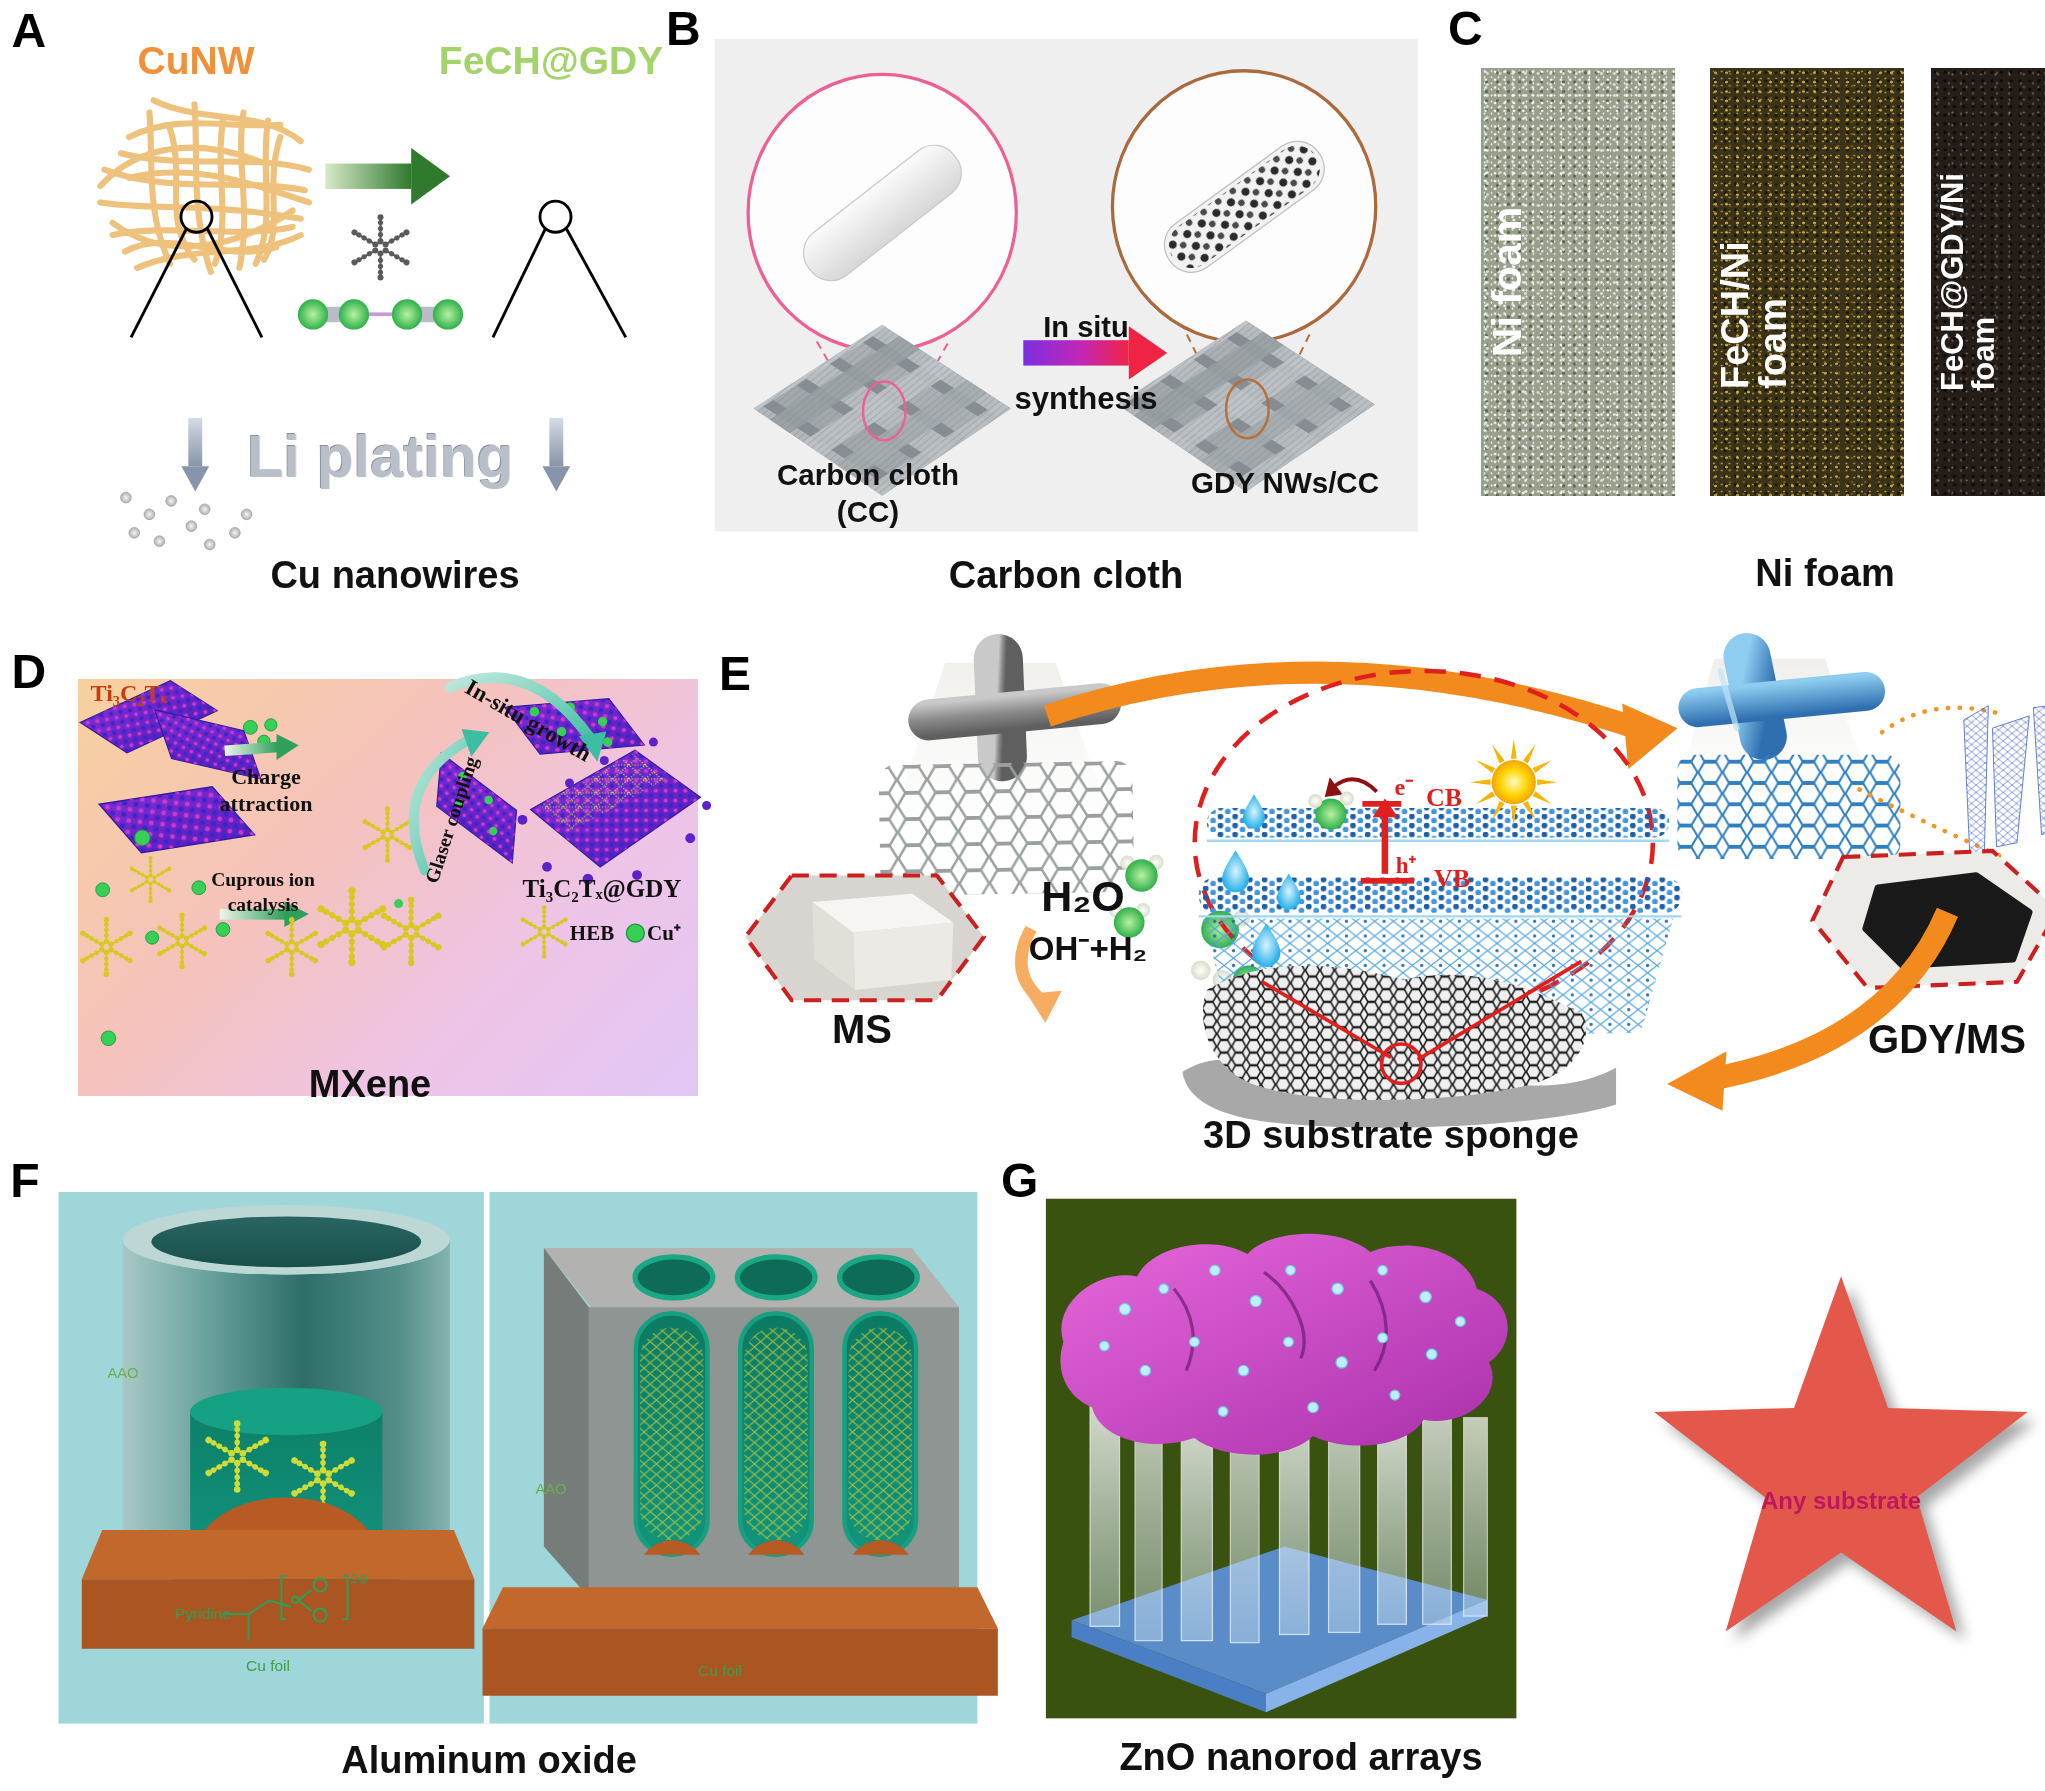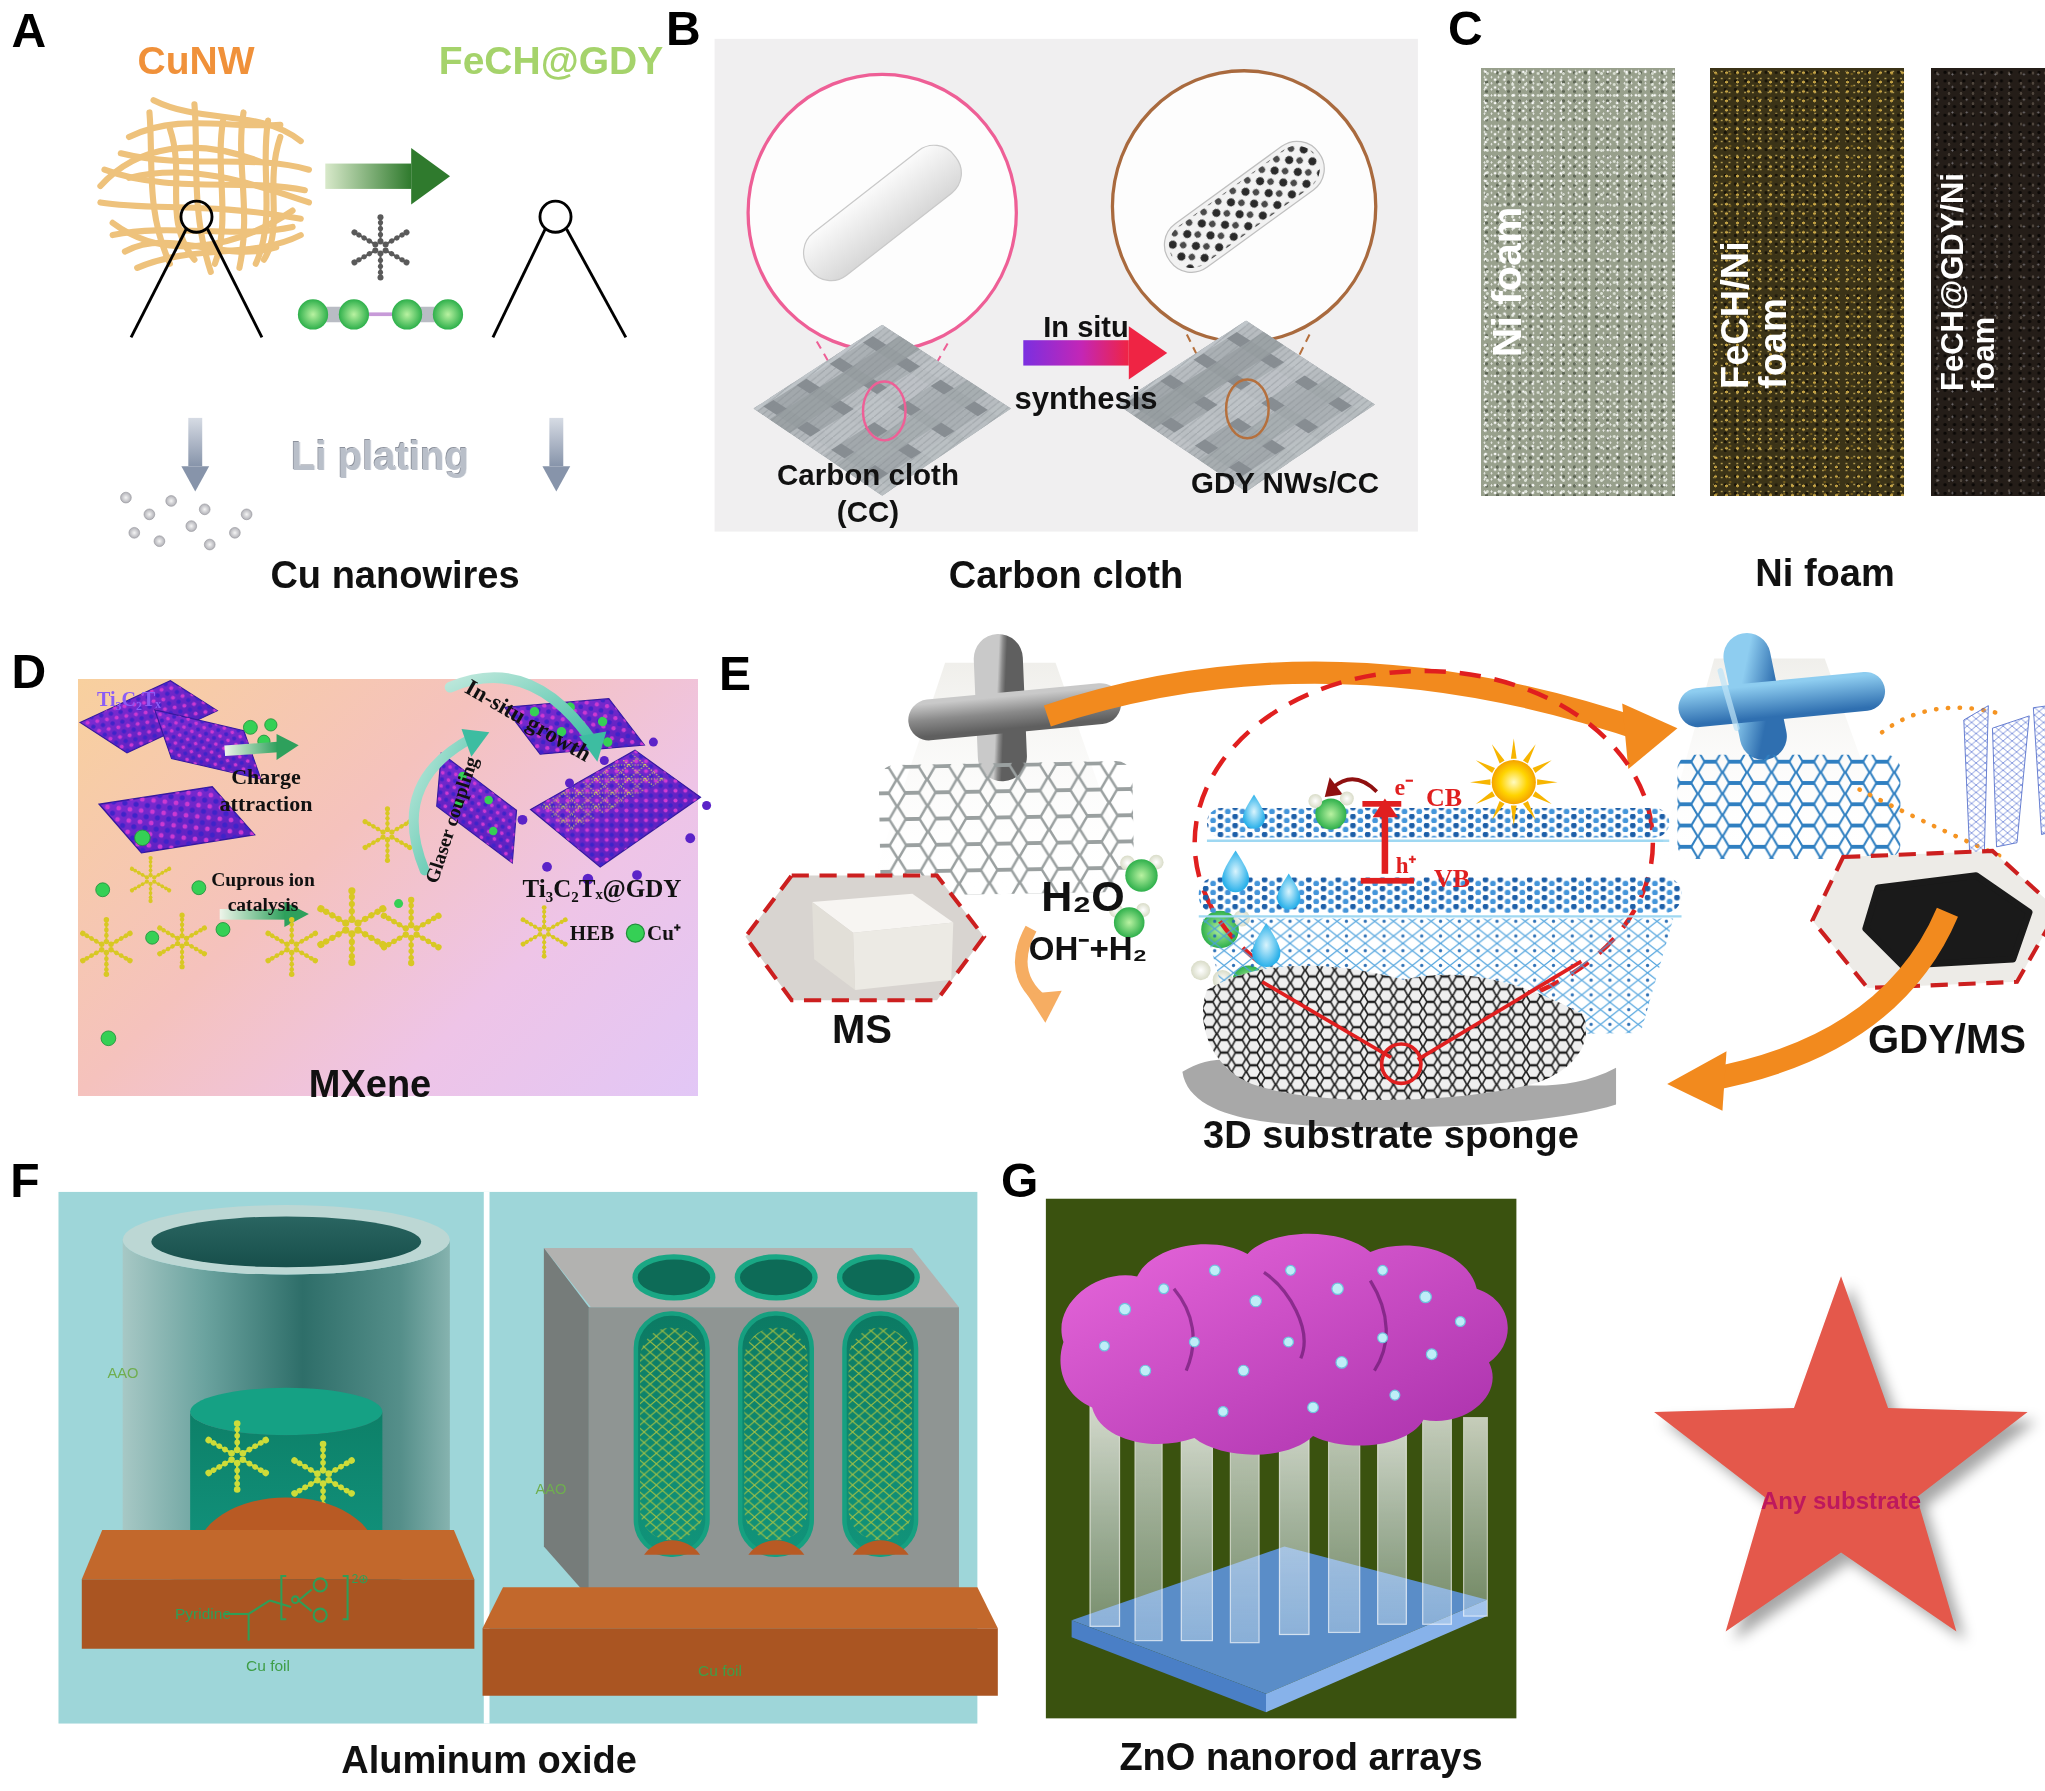--- a/index.html
+++ b/index.html
@@ -175,21 +175,21 @@
         <circle cx="395" cy="150" r="16"></circle>
         <circle cx="430" cy="95" r="16"></circle>
     </g>
   </g>
   <g class="wGy" transform="translate(1160,1180) scale(0.82)">
       <g transform="scale(1.08,1.0)">
         <use href="#wires"></use>
       </g>
     </g>
 </svg>
-<div class="t" style="left:380px;top:456px;font-size:40px;color:#b9bfc9;text-shadow:0.8px 0.8px 0 #e6e8ec,-0.8px -0.8px 0 #8c919c;">Li plating</div>
+<div class="t" style="left:380px;top:456px;font-size:60px;color:#b9bfc9;text-shadow:0.8px 0.8px 0 #e6e8ec,-0.8px -0.8px 0 #8c919c;">Li plating</div>
 <div class="caption" style="left:395px;top:575px;">Cu nanowires</div>
 
 <div class="plabel" style="left:666px;top:4.9px;">B</div>
 <svg width="802" height="597" viewBox="0 0 1960 1460" style="left:655px;top:0;">
   <defs>
     <linearGradient id="lg-rod" x1="0" y1="0" x2="0" y2="1">
         <stop offset="0" stop-color="#fbfbfb"></stop>
         <stop offset="1" stop-color="#d7d7d7"></stop>
       </linearGradient>
     <linearGradient id="lg-insitu" x1="0" y1="0" x2="1" y2="0">
@@ -404,21 +404,21 @@
         <circle cx="390" cy="230" r="12"></circle>
         <circle cx="430" cy="150" r="11"></circle>
       <circle cx="300" cy="-5" r="11"></circle>
         <circle cx="180" cy="40" r="11"></circle>
         <circle cx="95" cy="95" r="11"></circle>
       </g>
   </g>
 
   <circle cx="1553" cy="731" r="22" fill="#35d055" stroke="#1f8f3a" stroke-width="3"></circle>
 </svg>
-<div class="t serif" style="left:129px;top:693px;font-size:20px;color:#8b5cf6;margin-top:6px;">Ti₃C₂Tₓ</div>
+<div class="t serif" style="left:129px;top:693px;font-size:24px;color:#c2410c;">Ti₃C₂Tₓ</div>
 <div class="t serif" style="left:266px;top:777px;font-size:22px;color:#111;">Charge</div>
 <div class="t serif" style="left:266px;top:804px;font-size:22px;color:#111;">attraction</div>
 <div class="t serif" style="left:528px;top:721px;font-size:23px;color:#111;transform:translate(-50%,-50%) rotate(30deg);">In-situ growth</div>
 <div class="t serif" style="left:452px;top:820px;font-size:19.6px;color:#111;transform:translate(-50%,-50%) rotate(-72deg);">Glaser coupling</div>
 <div class="t serif" style="left:263px;top:880px;font-size:19.6px;color:#111;">Cuprous ion</div>
 <div class="t serif" style="left:263px;top:905px;font-size:19.6px;color:#111;">catalysis</div>
 <div class="t serif" style="left:602px;top:889px;font-size:25px;color:#111;">Ti₃C₂Tₓ@GDY</div>
 <div class="t serif" style="left:592px;top:933px;font-size:21px;color:#111;">HEB</div>
 <div class="t serif" style="left:664px;top:932px;font-size:21px;color:#111;">Cu⁺</div>
 <div class="caption" style="left:370px;top:1084px;">MXene</div>

